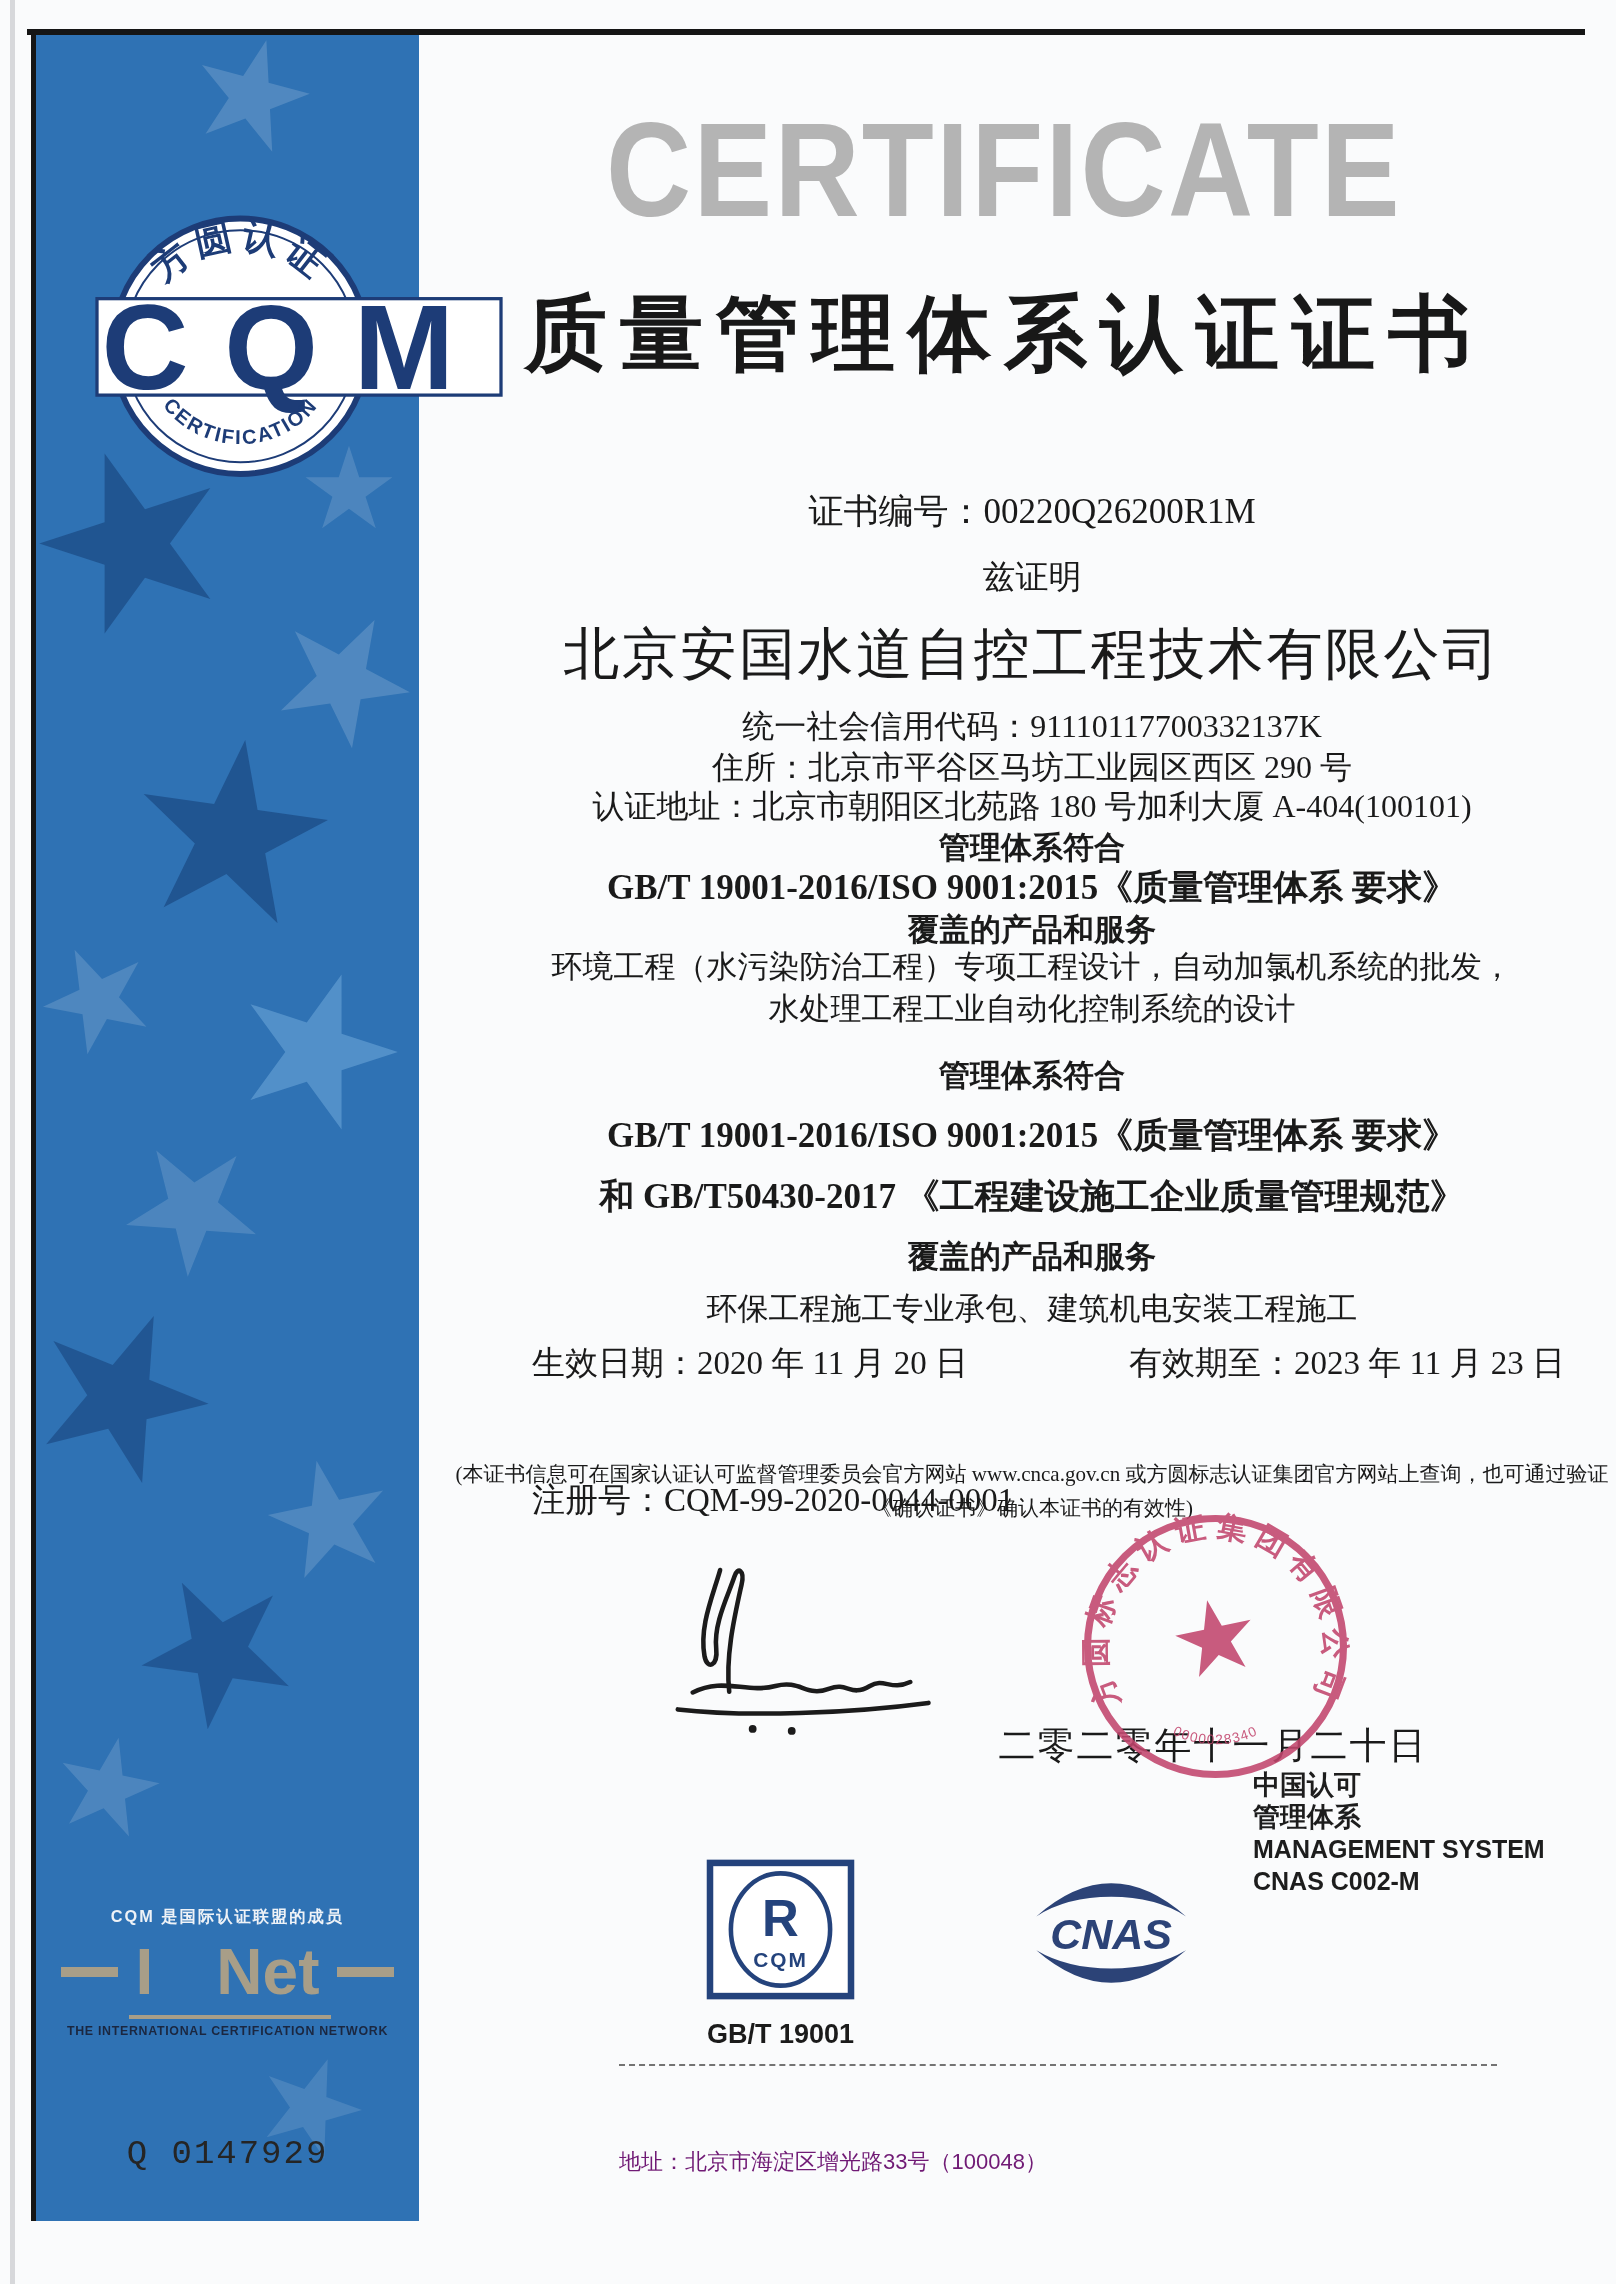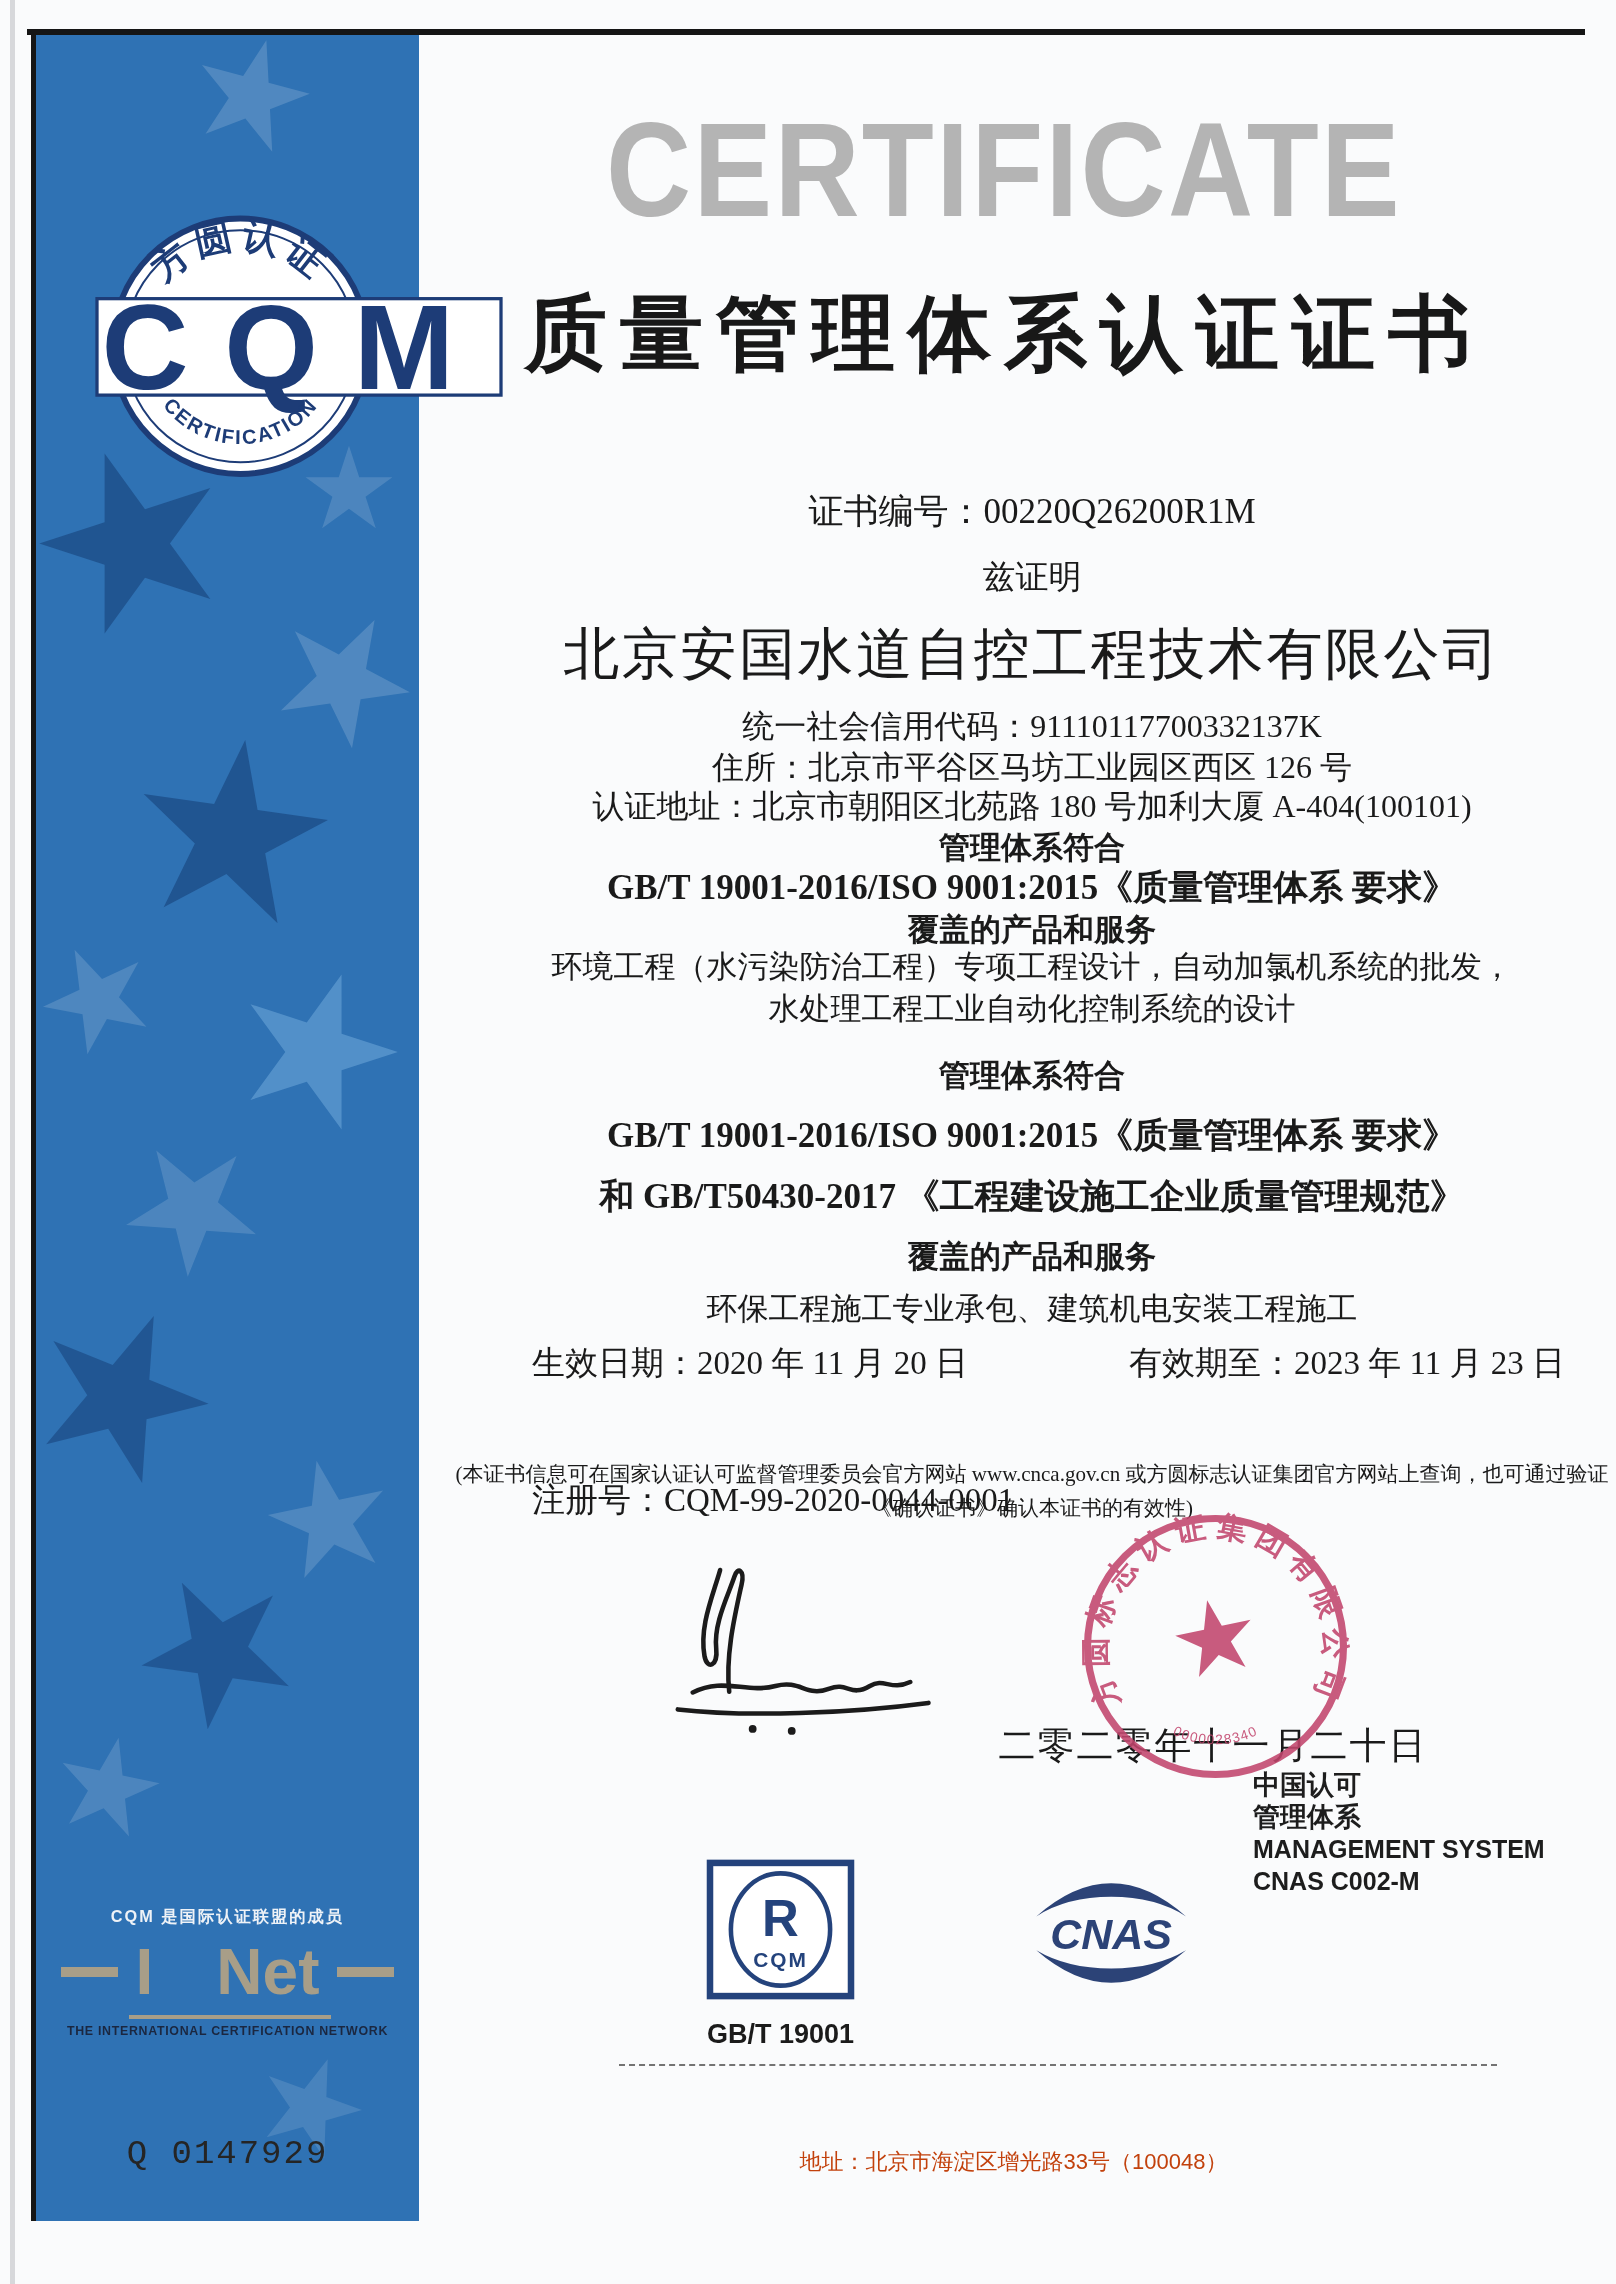--- a/index.html
+++ b/index.html
@@ -54,21 +54,21 @@
   .signature{position:absolute;left:655px;top:1558px;}
   .stamp{position:absolute;left:1081px;top:1512px;opacity:.88;}
   .rcqm{position:absolute;left:706px;top:1859px;}
   .rcqm-caption{position:absolute;left:706px;top:2019px;width:149px;text-align:center;font-family:"Liberation Sans",sans-serif;font-weight:bold;font-size:27px;color:#1b1b1b;white-space:nowrap;}
   .cnas{position:absolute;left:1022px;top:1864px;}
   .cnas-text{position:absolute;left:1253px;top:1769px;text-align:left;font-family:Liberation Sans, sans-serif;color:#1d1d1d;line-height:32px;white-space:nowrap;}
   .cnas-text .zh{font-size:27px;font-weight:bold;}
   .cnas-text .en{font-size:25px;font-weight:bold;}
   .separator{position:absolute;left:619px;top:2064px;width:878px;border-top:2.6px dashed #737373;}
   .footer-company{position:absolute;left:619px;top:2086px;width:789px;text-align:center;font-family:"Liberation Sans",sans-serif;font-weight:bold;font-size:40px;letter-spacing:5.9px;color:#101010;white-space:nowrap;}
-  .footer-addr{position:absolute;left:619px;top:2147px;width:789px;text-align:center;font-family:"Liberation Sans",sans-serif;font-size:22px;color:#c2410c;white-space:nowrap;}
+  .footer-addr{position:absolute;left:619px;top:2147px;width:789px;text-align:left;font-family:"Liberation Sans",sans-serif;font-size:22px;color:#701a75;white-space:nowrap;}
   .footer-url{position:absolute;left:619px;top:2176px;width:789px;text-align:center;font-family:"Liberation Sans",sans-serif;font-weight:bold;font-size:28px;letter-spacing:1.3px;color:#111;white-space:nowrap;}
 </style>
 </head>
 <body>
 
 <div class="page">
 
   <div class="scan-edge"></div>
   <div class="top-line"></div>
 
@@ -123,21 +123,21 @@
 
   <div class="content">
     <div class="watermark">CERTIFICATE</div>
     <div class="doc-title">质量管理体系认证证书</div>
 
     <div class="line cert-no"><span>证书编号：</span><span class="num">00220Q26200R1M</span></div>
 
     <div class="line certify">兹证明</div>
     <div class="line company">北京安国水道自控工程技术有限公司</div>
     <div class="line detail credit">统一社会信用代码：91110117700332137K</div>
-    <div class="line detail addr">住所：北京市平谷区马坊工业园区西区 126 号</div>
+    <div class="line detail addr">住所：北京市平谷区马坊工业园区西区 290 号</div>
     <div class="line detail audit-addr">认证地址：北京市朝阳区北苑路 180 号加利大厦 A-404(100101)</div>
 
     <div class="line conform1">管理体系符合</div>
     <div class="line std1">GB/T 19001-2016/ISO 9001:2015《质量管理体系  要求》</div>
     <div class="line scopelab1">覆盖的产品和服务</div>
     <div class="line scope1a">环境工程（水污染防治工程）专项工程设计，自动加氯机系统的批发，</div>
     <div class="line scope1b">水处理工程工业自动化控制系统的设计</div>
 
     <div class="line conform2">管理体系符合</div>
     <div class="line std2a">GB/T 19001-2016/ISO 9001:2015《质量管理体系  要求》</div>

